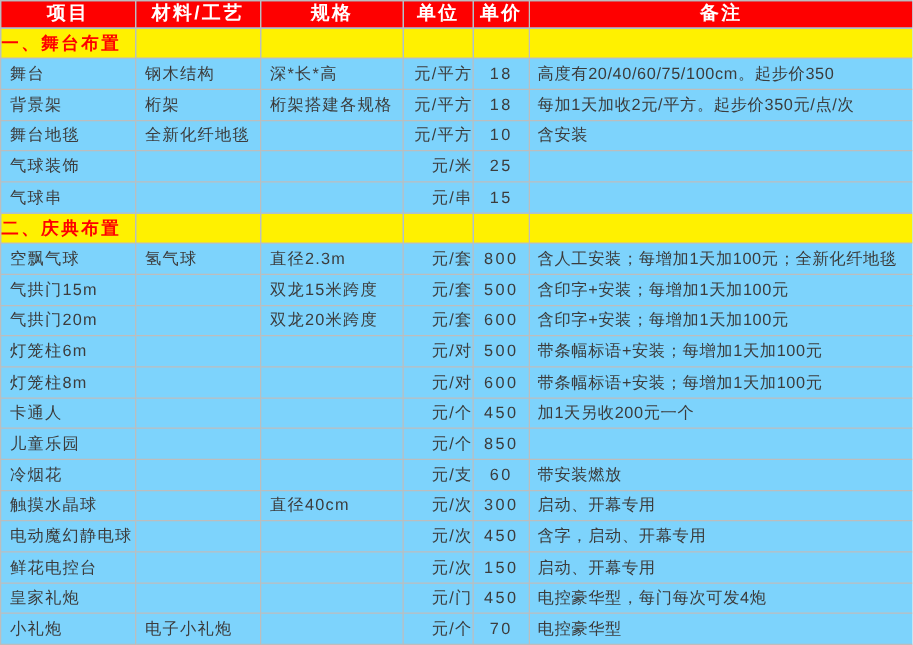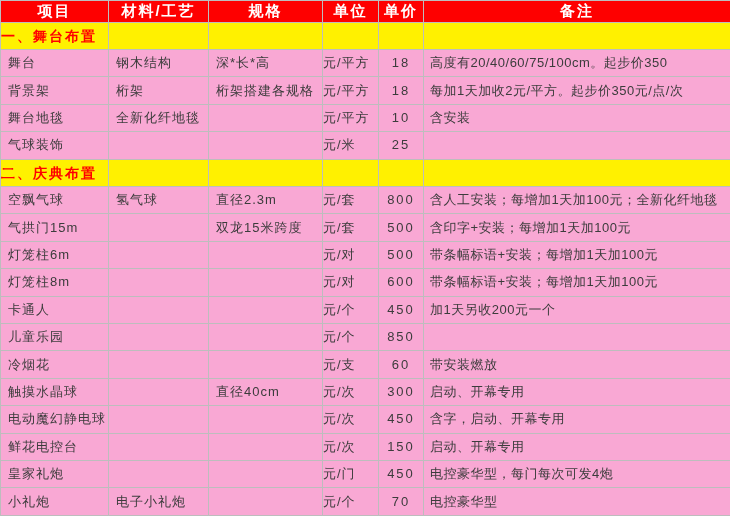--- a/index.html
+++ b/index.html
@@ -1,18 +1,18 @@
 <!DOCTYPE html>
 <html style="--header-bg: #fe0000; --header-text: #ffffff; --section-bg: #fff100; --section-text: #ff0000; --row-text: #3c3c3c; --border: #bdbdbd;"><head>
 <meta charset="utf-8">
 <style>
   html,body { margin:0; padding:0; background:#ffffff; }
   .sheet {
     width:730px; height:516px; overflow:hidden; box-sizing:border-box;
-    background:#f9a8d4;
+    background:#7dd3fc;
     font-family:"Liberation Sans","DejaVu Sans",sans-serif;
   }
   table.price {
     width:730px; height:516px;
     border-collapse:collapse; table-layout:fixed;
   }
   .price th, .price td {
     border:1px solid var(--border, #bdbdbd);
     overflow:hidden; white-space:nowrap;
     box-sizing:border-box;
@@ -28,21 +28,21 @@
   .price tr.section td { background:var(--section-bg, #fff100); }
   .price tr.section td.c0 {
     color:var(--section-text, #ff0000);
     font-weight:bold; font-size:14px;
     text-align:left; padding-left:0; letter-spacing:2px;
   }
   .price td { font-size:13px; color:var(--row-text, #3c3c3c); }
   .price td.c0, .price td.c1, .price td.c2 {
     text-align:left; padding-left:7px; letter-spacing:1px;
   }
-  .price td.c3 { text-align:left; letter-spacing:1px; }
+  .price td.c3 { text-align:right; letter-spacing:1px; }
   .price td.c4 { text-align:center; letter-spacing:2px; }
   .price td.c5 { text-align:left; padding-left:6px; letter-spacing:0.5px; }
 </style>
 </head>
 <body>
 
 <div class="sheet">
   <table class="price">
     <colgroup>
       <col style="width:108px">
@@ -96,20 +96,28 @@
           <td class="c5">含安装</td>
         </tr>
         <tr>
           <td class="c0">气球装饰</td>
           <td class="c1"></td>
           <td class="c2"></td>
           <td class="c3">元/米</td>
           <td class="c4">25</td>
           <td class="c5"></td>
         </tr>
+        <tr>
+          <td class="c0">气球串</td>
+          <td class="c1"></td>
+          <td class="c2"></td>
+          <td class="c3">元/串</td>
+          <td class="c4">15</td>
+          <td class="c5"></td>
+        </tr>
         <tr class="section">
           <td class="c0">二、庆典布置</td>
           <td class="c1"></td>
           <td class="c2"></td>
           <td class="c3"></td>
           <td class="c4"></td>
           <td class="c5"></td>
         </tr>
         <tr>
           <td class="c0">空飘气球</td>
@@ -121,20 +129,28 @@
         </tr>
         <tr>
           <td class="c0">气拱门15m</td>
           <td class="c1"></td>
           <td class="c2">双龙15米跨度</td>
           <td class="c3">元/套</td>
           <td class="c4">500</td>
           <td class="c5">含印字+安装；每增加1天加100元</td>
         </tr>
         <tr>
+          <td class="c0">气拱门20m</td>
+          <td class="c1"></td>
+          <td class="c2">双龙20米跨度</td>
+          <td class="c3">元/套</td>
+          <td class="c4">600</td>
+          <td class="c5">含印字+安装；每增加1天加100元</td>
+        </tr>
+        <tr>
           <td class="c0">灯笼柱6m</td>
           <td class="c1"></td>
           <td class="c2"></td>
           <td class="c3">元/对</td>
           <td class="c4">500</td>
           <td class="c5">带条幅标语+安装；每增加1天加100元</td>
         </tr>
         <tr>
           <td class="c0">灯笼柱8m</td>
           <td class="c1"></td>

